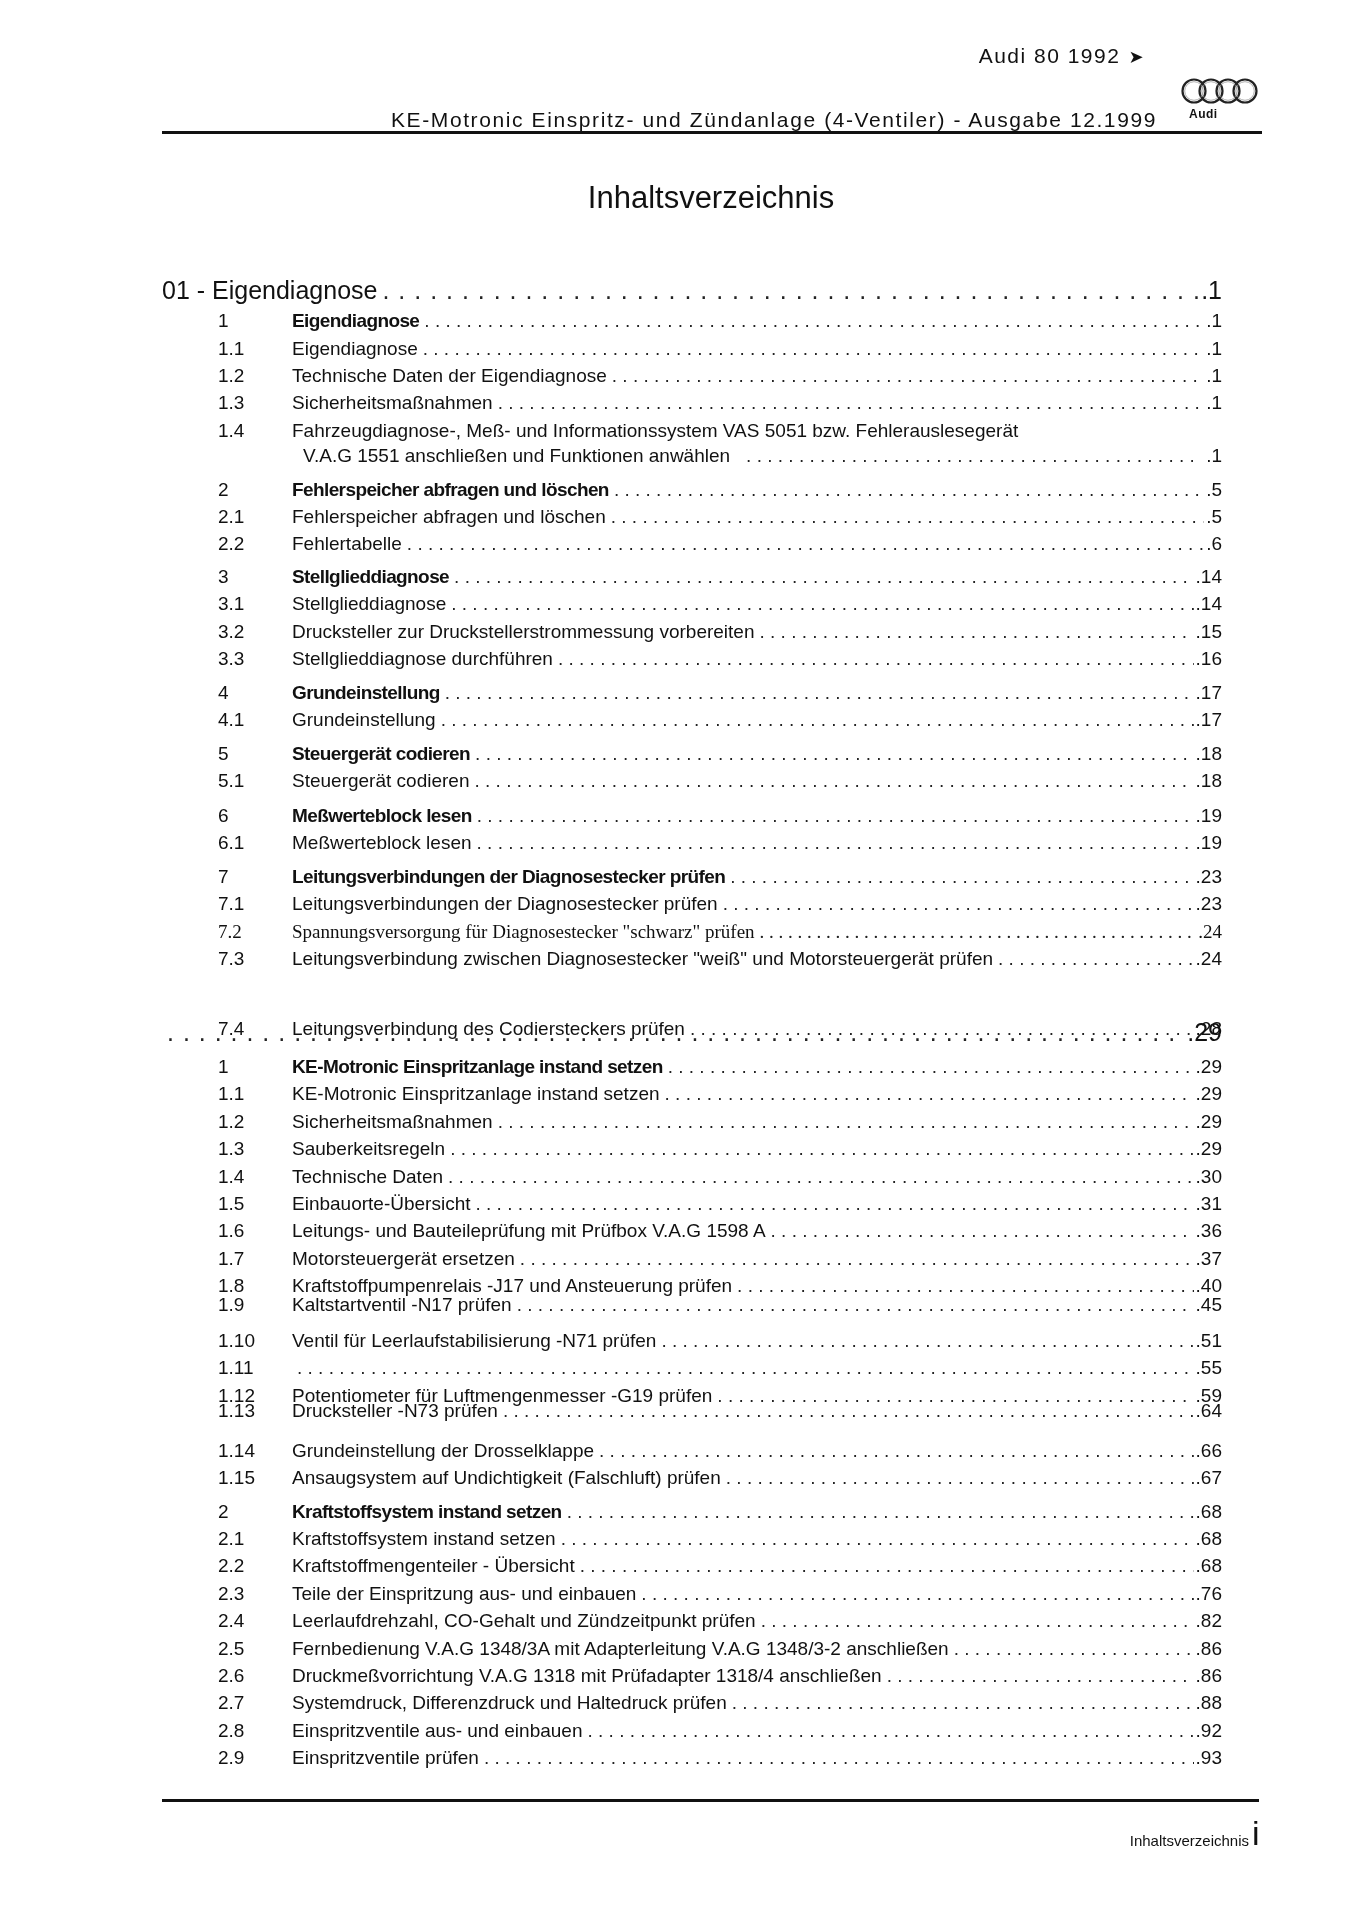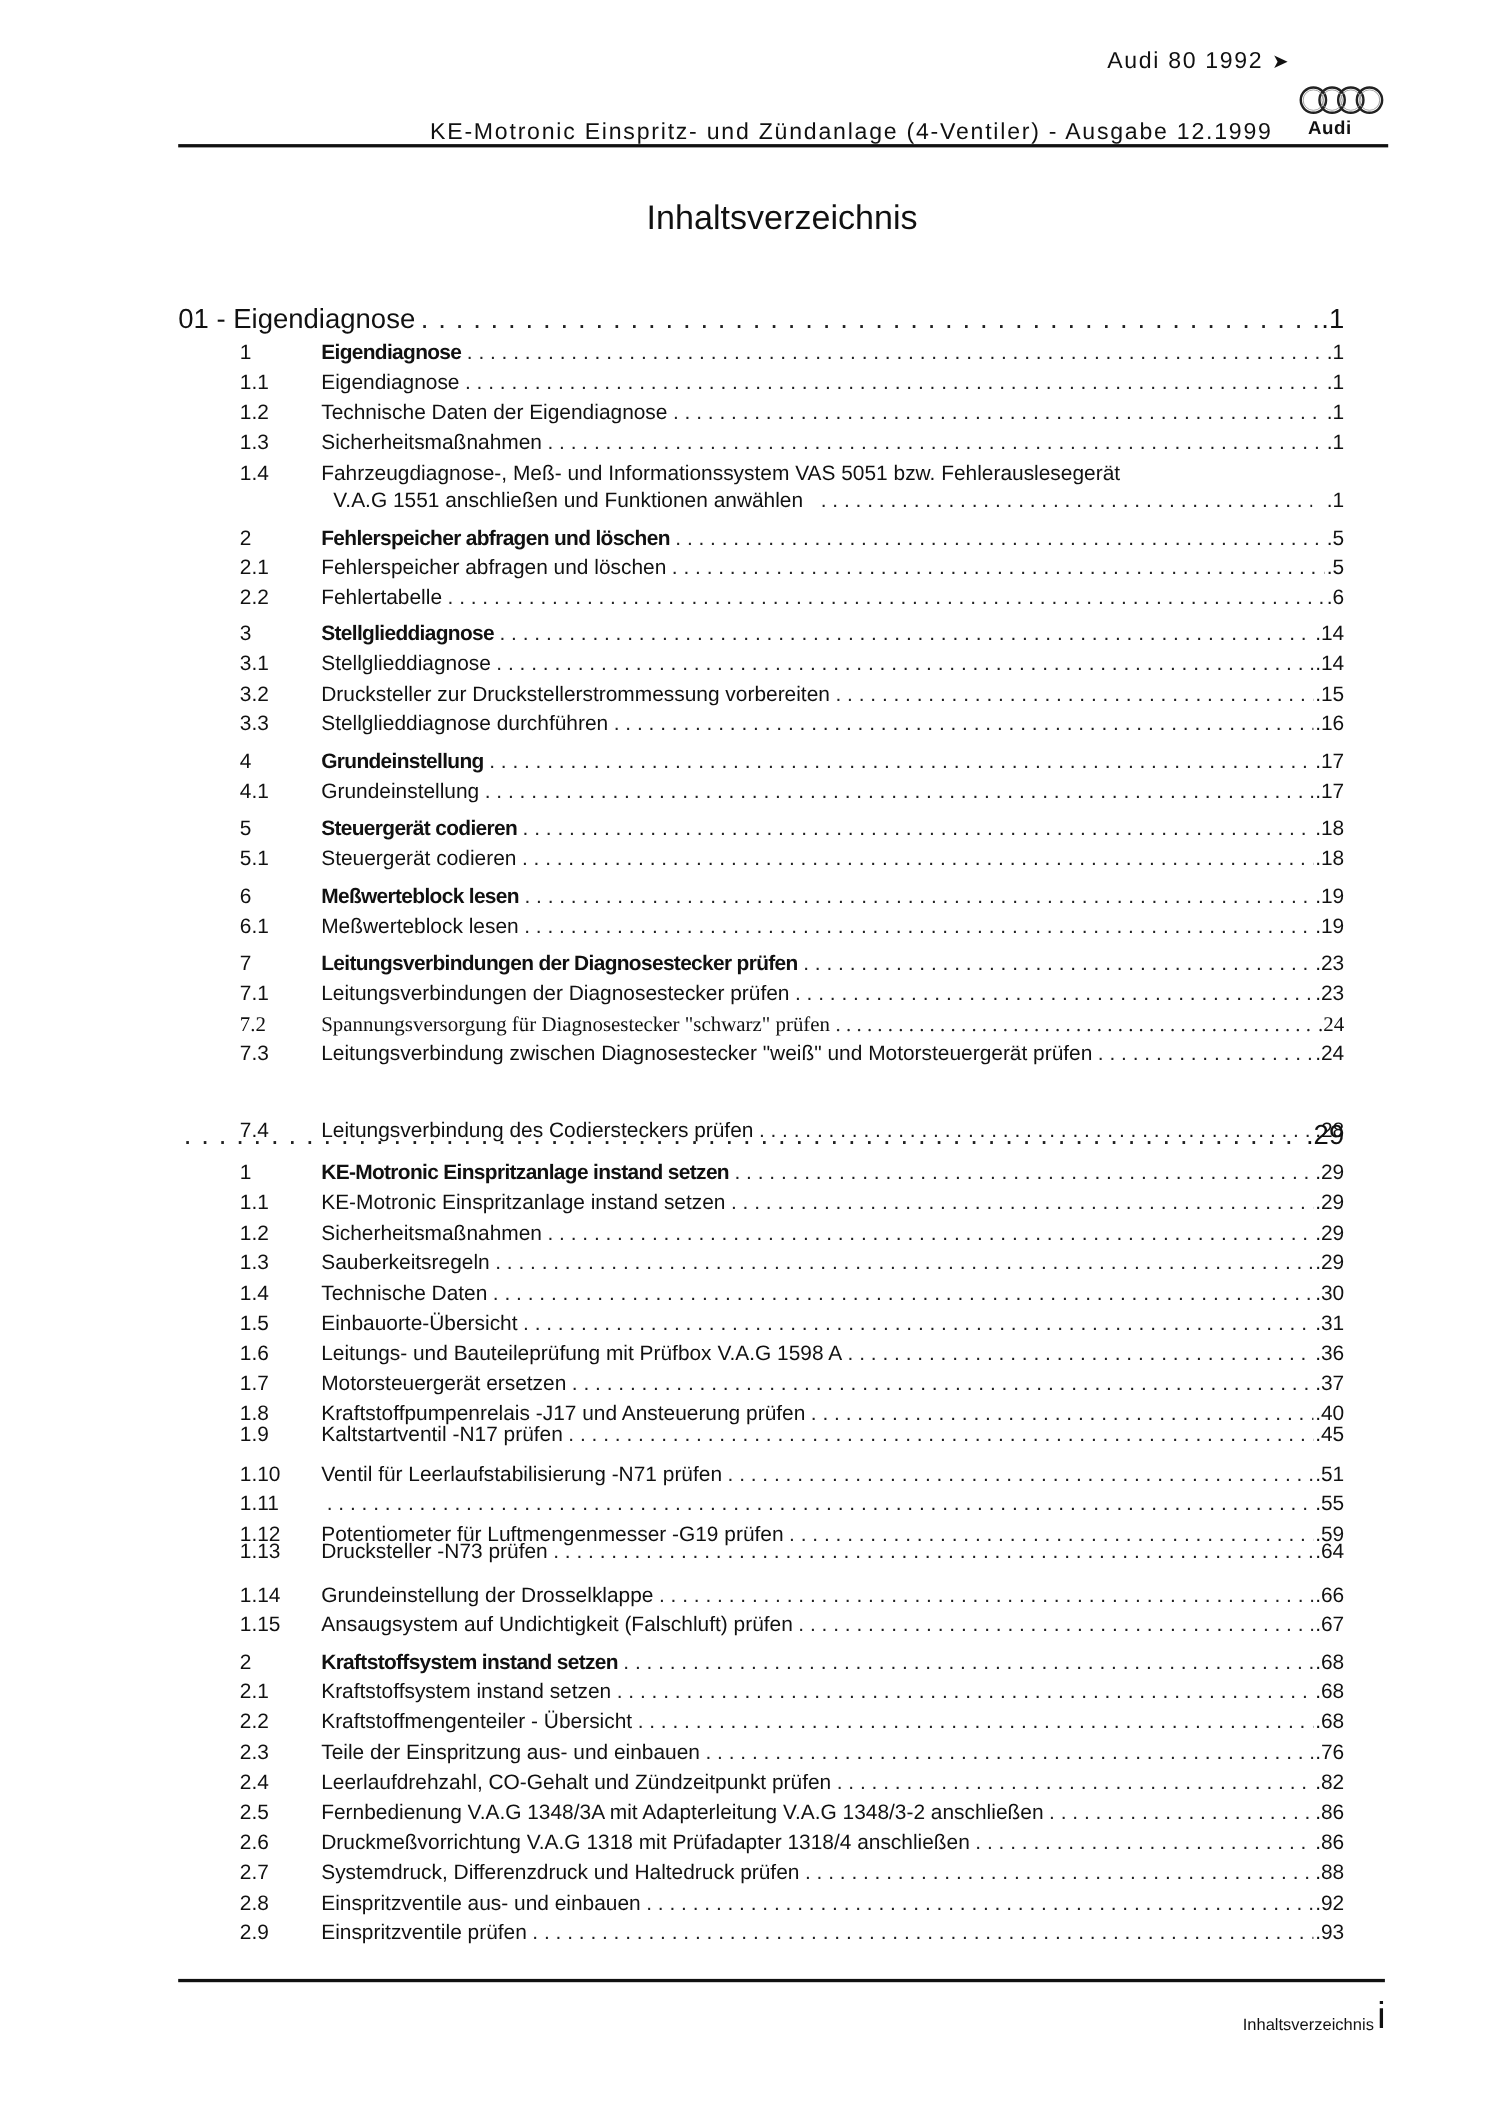--- a/index.html
+++ b/index.html
@@ -1,23 +1,23 @@
 <!DOCTYPE html>
 <html><head>
 <meta charset="utf-8">
 <style>
   html, body { margin: 0; padding: 0; background: #ffffff; }
   body { width: 1357px; height: 1920px; position: relative; overflow: hidden;
          font-family: "Liberation Sans", sans-serif; color: #111; }
-  .header-line1 { position: absolute; right: 184px; top: 44px; font-size: 21px; letter-spacing: 1.5px; white-space: nowrap; }
+  .header-line1 { position: absolute; right: 212px; top: 44px; font-size: 21px; letter-spacing: 1.5px; white-space: nowrap; }
   .header-line1 .arrow { display:inline-block; margin-left: 8px; font-size: 18px; }
   .header-line2 { position: absolute; right: 200px; top: 108px; font-size: 21px; letter-spacing: 1.6px; white-space: nowrap; }
   .logo { position: absolute; left: 1180px; top: 76px; width: 82px; height: 56px; }
   .logo svg { display:block; }
-  .logo .brand { position:absolute; left: 9px; top: 31px; font-weight: bold; font-size: 17px; letter-spacing: 0.5px; }
+  .logo .brand { position:absolute; left: 9px; top: 31px; font-weight: bold; font-size: 12px; letter-spacing: 0.5px; }
   .header-rule { position: absolute; left: 162px; top: 131px; width: 1100px; height: 3px; background: #111; }
   .page-title { position: absolute; left: 0; width: 1422px; text-align: center; top: 180px; font-size: 31px; }
   .toc { position: absolute; left: 0; top: 0; width: 1357px; }
   .row { position: absolute; left: 0; display: flex; align-items: baseline; white-space: nowrap; }
   .sec { left: 162px; width: 1060px; font-size: 25px; }
   .ent { left: 218px; width: 1004px; font-size: 19px; }
   .ent .num { width: 74px; flex: none; }
   .ent.grp .ttl { font-weight: bold; font-family: "Liberation Sans Narrow", "Liberation Sans", sans-serif; letter-spacing: -0.6px; }
   .ttl { flex: none; }
   .dots { flex: 1 1 auto; overflow: hidden; margin: 0 2px 0 5px; letter-spacing: 4px; color: #222; }

